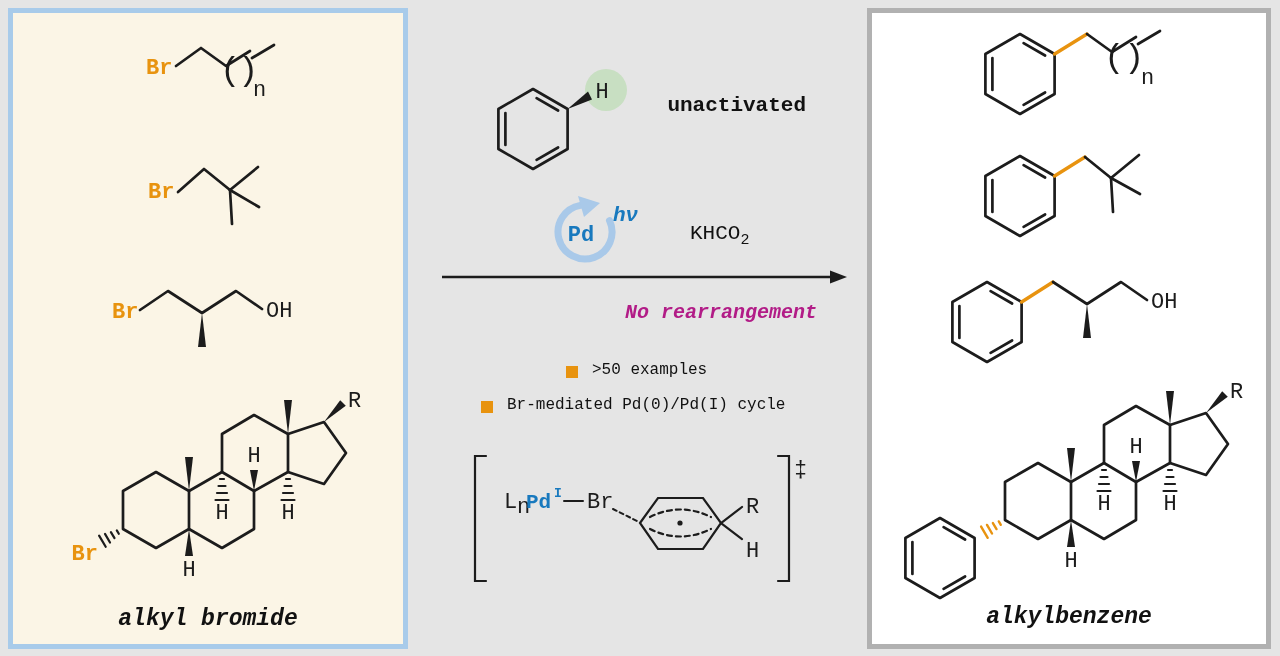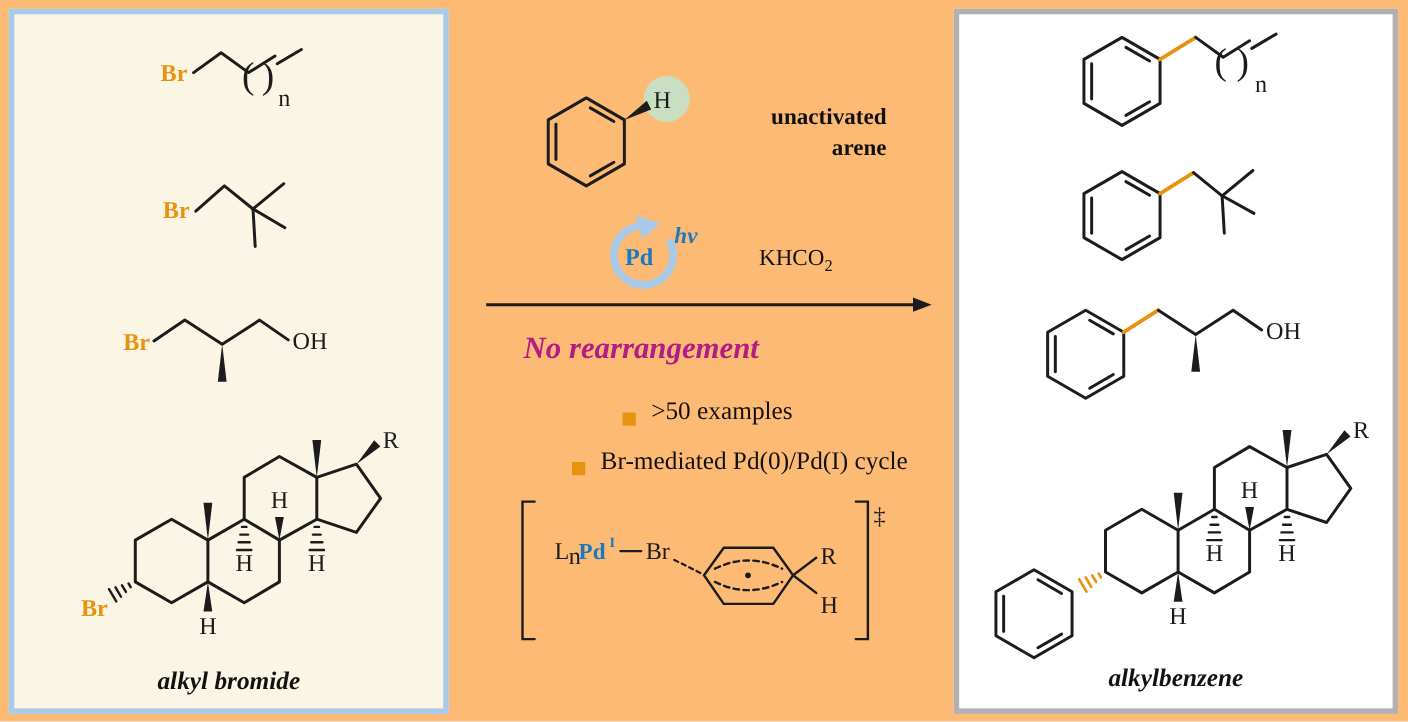--- a/index.html
+++ b/index.html
@@ -1,34 +1,34 @@
 <!DOCTYPE html>
 <html><head>
 <meta charset="utf-8">
 <style>
   html,body{margin:0;padding:0;background:#ffffff;}
-  .canvas{position:relative;width:1280px;height:656px;background:#fdba74;
-          font-family:Liberation Serif, serif;overflow:hidden;}
+  .canvas{position:relative;width:1280px;height:656px;background:#e5e5e5;
+          font-family:Liberation Mono, monospace;overflow:hidden;}
   .panel{position:absolute;box-sizing:border-box;}
   .panel-left{left:8px;top:8px;width:400px;height:641px;background:#FBF5E6;border:5px solid #A8CBEA;}
   .panel-right{left:867px;top:8px;width:404px;height:641px;background:#ffffff;border:5px solid #B1B1B1;}
   .overlay{position:absolute;left:0;top:0;}
   .caption{position:absolute;text-align:center;font-weight:bold;font-style:italic;
            font-size:23px;color:#111;}
   .caption-left{left:8px;width:400px;top:606px;}
   .caption-right{left:867px;width:404px;top:604px;}
   .arene-label{position:absolute;left:646px;top:92px;width:160px;text-align:right;
                font-weight:bold;font-size:21px;line-height:28px;color:#111;}
   .reagent{position:absolute;left:690px;top:222px;font-size:21px;color:#111;}
   .reagent sub{font-size:15px;}
-  .note{position:absolute;left:476px;top:301px;width:360px;text-align:left;
-        font-weight:bold;font-style:italic;font-size:28px;color:#B21C87;}
-  .bullet{position:absolute;display:flex;align-items:flex-end;font-size:23px;color:#111;}
+  .note{position:absolute;left:457px;top:301px;width:360px;text-align:right;
+        font-weight:bold;font-style:italic;font-size:20px;color:#B21C87;}
+  .bullet{position:absolute;display:flex;align-items:center;font-size:16px;color:#111;}
   .bullet-1{left:566px;top:361px;}
-  .bullet-2{left:481px;top:406px;margin-left:39px;}
+  .bullet-2{left:481px;top:396px;}
   .bullet .sq{width:12px;height:12px;background:#E8930F;margin-right:14px;margin-top:4px;flex:none;}
   
   .bond{stroke:#1c1c1c;stroke-width:2.7;stroke-linecap:round;fill:none;stroke-linejoin:round;}
   .bondo{stroke:#E8930F;stroke-width:3.4;stroke-linecap:round;fill:none;}
   .thin{stroke:#1c1c1c;stroke-width:2.2;stroke-linecap:round;fill:none;}
   .hasho{stroke:#E8930F;stroke-width:2.4;stroke-linecap:round;}
   .wedge{fill:#1c1c1c;stroke:none;}
   .atom{font-size:22px;fill:#1c1c1c;}
   .atomo{font-size:22px;fill:#E8930F;font-weight:bold;}
   .paren{font-size:34px;fill:#1c1c1c;font-weight:400;}
@@ -212,21 +212,20 @@
         <line x1="998.8" y1="521.4" x2="1000.8" y2="524.8"></line>
           <line x1="992.9" y1="523.1" x2="996.5" y2="529.1"></line>
         <line x1="987" y1="524.9" x2="992" y2="533.5"></line>
           <line x1="981.1" y1="526.6" x2="987.7" y2="537.8"></line>
       </g>
     </g>
   </svg>
 
   <div class="arene-label">
     <div>unactivated</div>
-    <div>arene</div>
   </div>
 
   <div class="reagent"><span>KHCO</span><sub>2</sub></div>
 
   <div class="note">No rearrangement</div>
 
   <div class="bullet bullet-1">
     <span class="sq"></span>
     <span>&gt;50 examples</span>
   </div>

